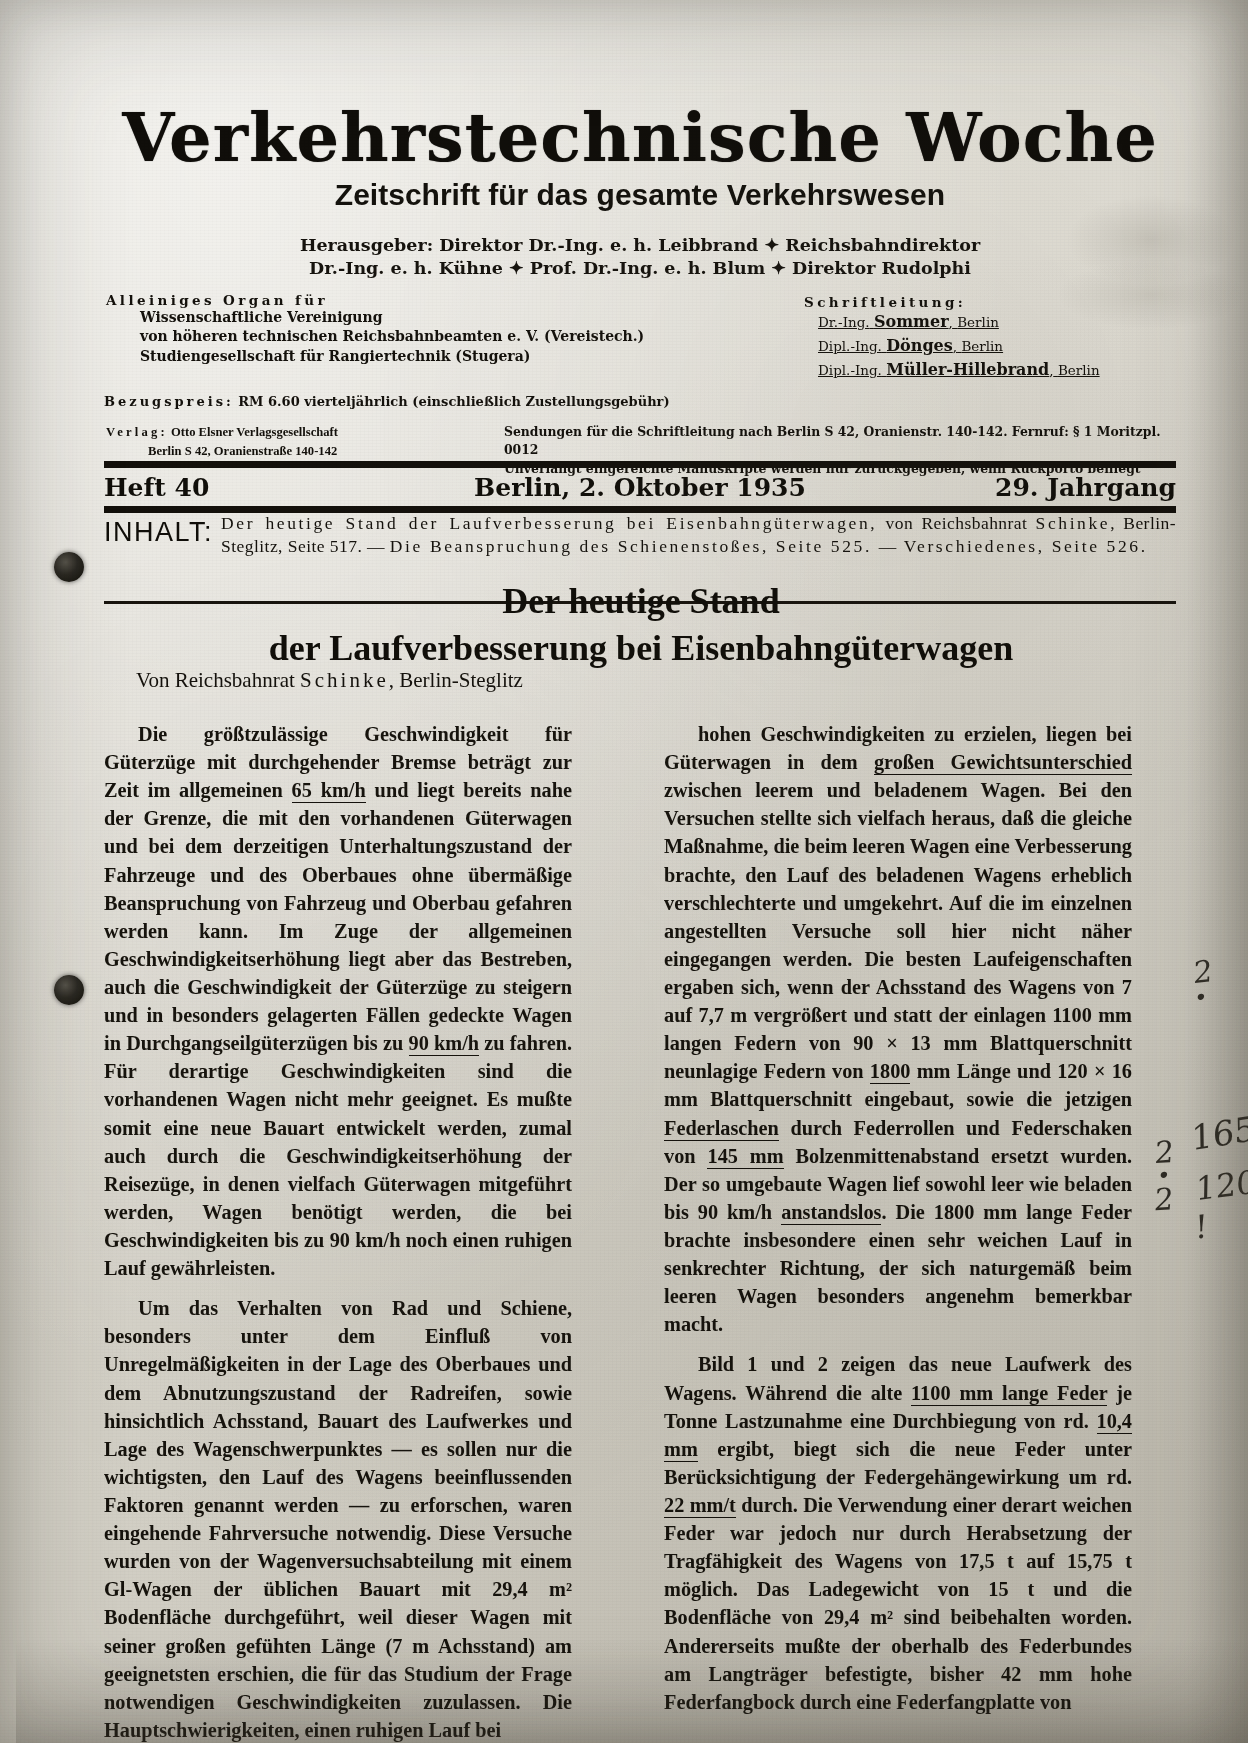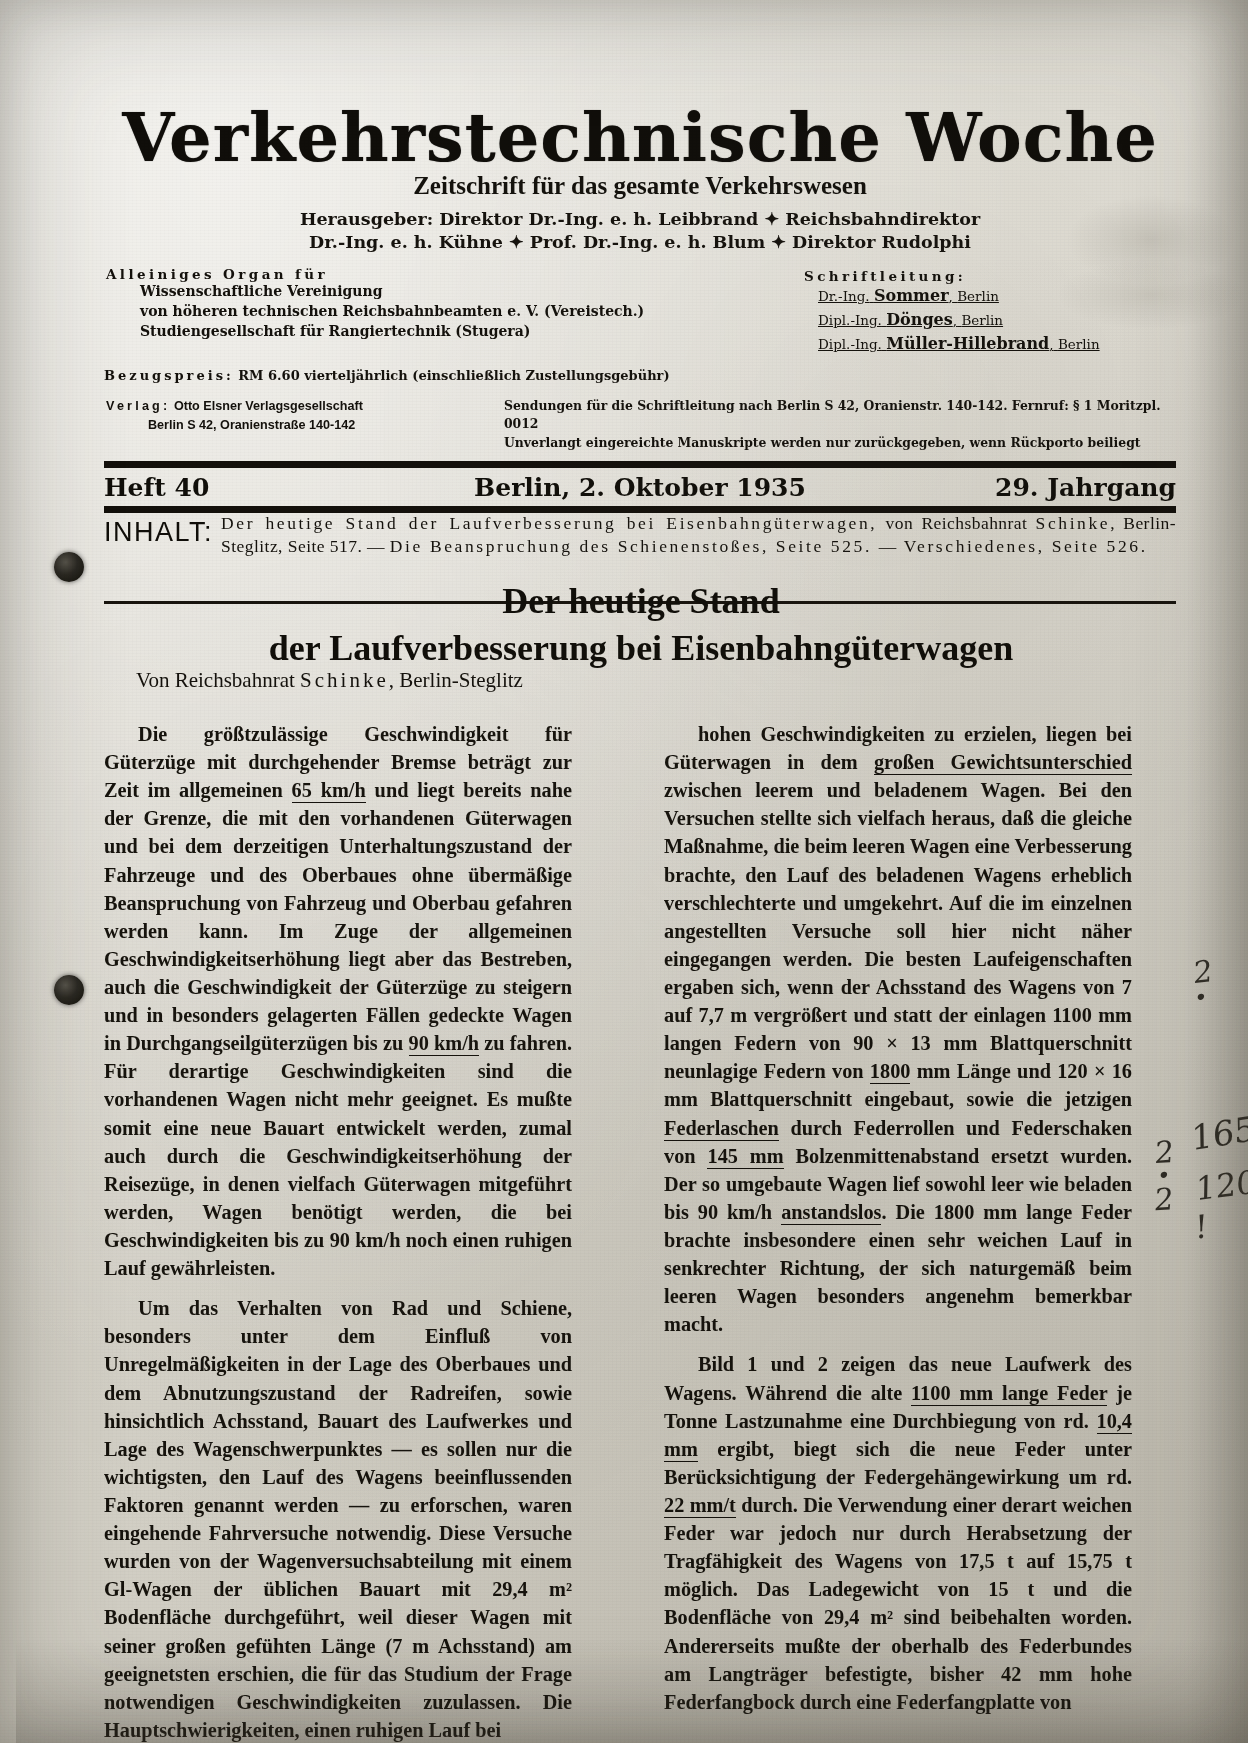--- a/index.html
+++ b/index.html
@@ -36,43 +36,43 @@
   .masthead{position:absolute;left:88px;top:104px;width:1072px;}
   .mast-title{
     font-family:"DejaVu Serif",serif;font-weight:700;
     font-size:67px;line-height:1.02;letter-spacing:1px;
     text-align:center;color:#100e0a;
     transform:scaleX(1.0);
     text-shadow:0 0 1px rgba(0,0,0,.55);
   }
   .frak{font-family:"DejaVu Serif",serif;font-weight:700;font-style:normal;}
   .mast-sub{
-    font-family:Liberation Serif, serif;font-weight:700;
-    font-size:25px;line-height:1.15;text-align:center;color:#14120d;
+    font-family:Liberation Sans, sans-serif;font-weight:700;
+    font-size:30px;line-height:1.15;text-align:center;margin-top:6px;color:#14120d;
   }
   .mast-ed{
     font-family:"DejaVu Serif",serif;font-weight:700;font-size:17.5px;
-    line-height:1.28;text-align:center;margin-top:7px;color:#16130e;
+    line-height:1.28;text-align:center;margin-top:21px;color:#16130e;
   }
 
   .mast-cols{position:relative;margin-top:12px;height:92px;}
   .mast-left{position:absolute;left:2px;top:0;width:600px;}
   .mast-right{position:absolute;left:640px;top:2px;width:430px;}
   .sp{letter-spacing:3.2px;}
   .ml-head{font-family:"DejaVu Serif",serif;font-weight:700;font-size:13.5px;letter-spacing:3.4px;}
   .ml-item{font-family:"DejaVu Serif",serif;font-weight:700;font-size:14px;line-height:1.42;padding-left:34px;}
   .mr-head{font-family:"DejaVu Serif",serif;font-weight:700;font-size:13.5px;letter-spacing:3.4px;padding-left:60px;}
   .mr-item{font-family:"DejaVu Serif",serif;font-size:13.5px;line-height:1.5;padding-left:74px;text-decoration:underline;}
   .mr-item b{font-family:"DejaVu Serif",serif;font-weight:700;font-size:16px;}
 
   .bezug{font-family:"DejaVu Serif",serif;font-weight:700;font-size:13px;margin-top:10px;}
   .bezug .lbl{letter-spacing:3px;}
 
   .verlag{position:relative;margin-top:14px;height:42px;}
-  .verlag-l{position:absolute;left:2px;top:0;width:360px;font-family:Liberation Sans, sans-serif;font-weight:700;font-size:12.6px;line-height:1.5;}
+  .verlag-l{position:absolute;left:2px;top:0;width:360px;font-family:Liberation Serif, serif;font-weight:700;font-size:12.6px;line-height:1.5;}
   .verlag-l .l2{padding-left:42px;}
   .verlag-r{position:absolute;left:400px;top:0;width:672px;font-family:"DejaVu Serif",serif;font-weight:700;font-size:12.4px;line-height:1.5;}
 
   
   .rule-thick{position:absolute;left:88px;width:1072px;height:7px;background:#14110c;}
   .issue-bar{
     position:absolute;left:88px;width:1072px;height:34px;
     display:flex;align-items:center;
   }
   .issue-bar > div{font-family:"DejaVu Serif",serif;font-weight:700;font-size:25px;color:#110f0a;}

